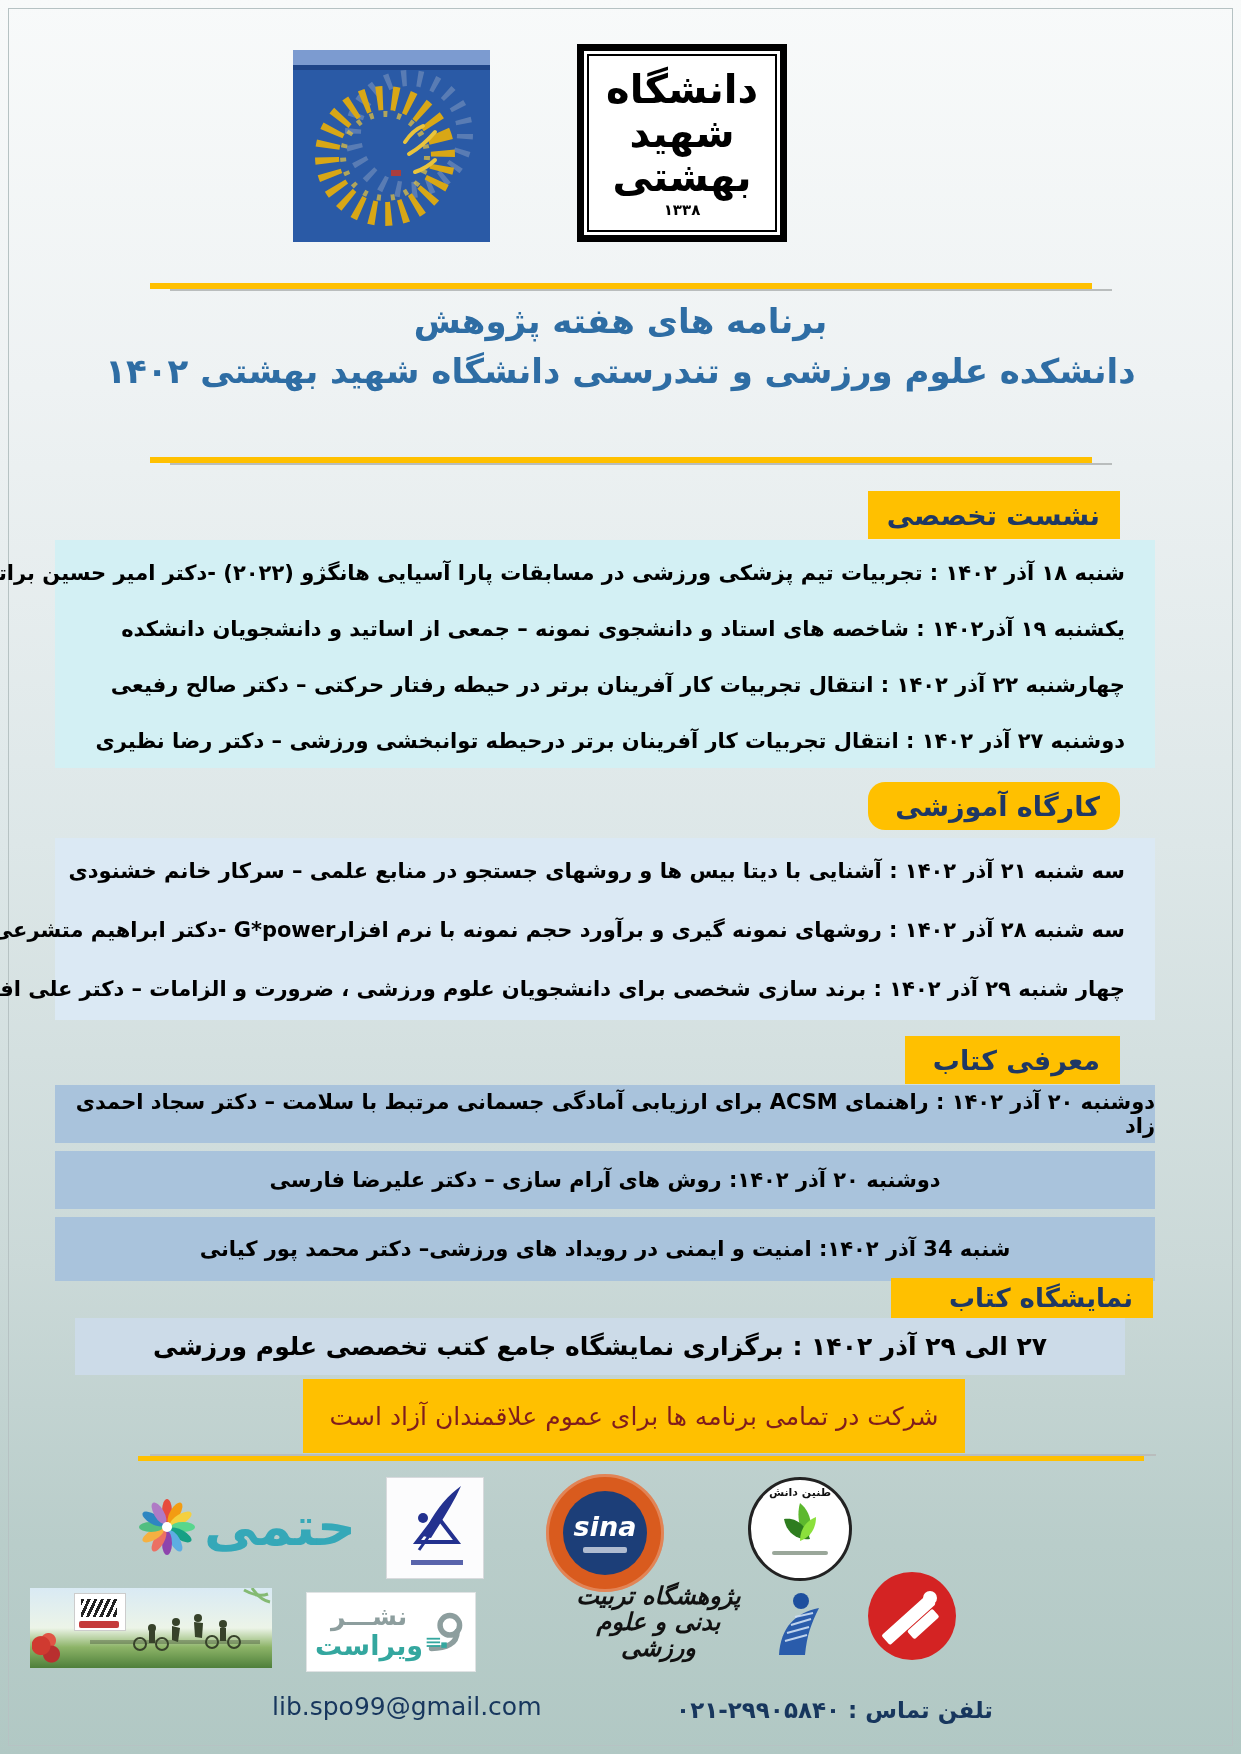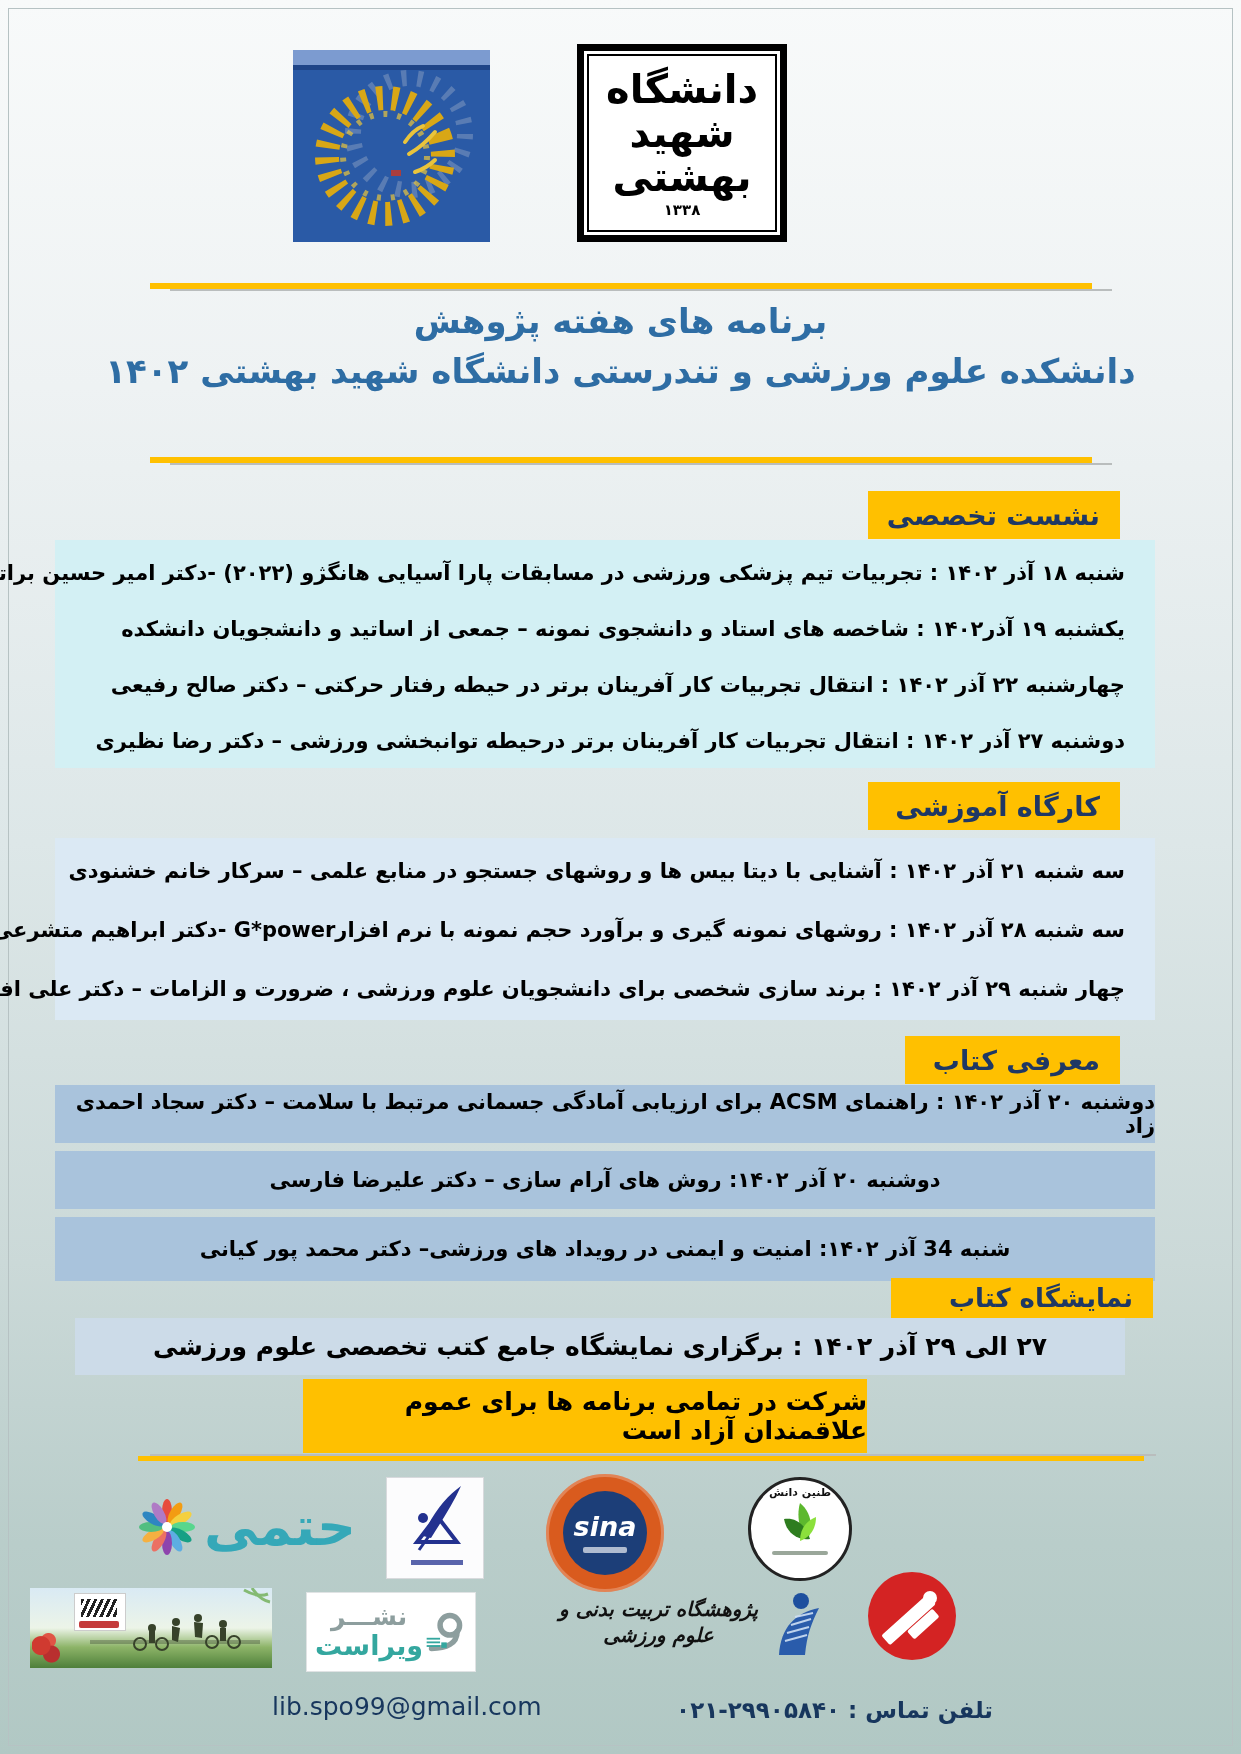--- a/index.html
+++ b/index.html
@@ -33,22 +33,22 @@
     display:flex;align-items:center;justify-content:flex-start;}
   
   .sec-box{position:absolute;left:55px;width:1100px;box-sizing:border-box;}
   .pline{display:block;text-align:right;padding-right:30px;padding-left:16px;
     font-weight:bold;color:#000;font-size:21px;white-space:nowrap;}
   .bar{position:absolute;left:55px;width:1100px;display:flex;align-items:center;justify-content:center;
     font-weight:bold;color:#000;font-size:21px;}
   .bar4{position:absolute;left:75px;width:1050px;display:flex;align-items:center;justify-content:center;
     font-weight:bold;color:#000;font-size:25px;}
 
-  .notice{position:absolute;left:303px;top:1379px;width:564px;height:74px;background:#FFC000;
-    display:flex;align-items:center;justify-content:center;color:#000000;font-weight:bold;font-size:25px;}
+  .notice{position:absolute;left:303px;top:1379px;width:662px;height:74px;background:#FFC000;
+    display:flex;align-items:center;justify-content:center;color:#7f1d1d;font-weight:normal;font-size:25px;}
 
   
   .p-hatmi{position:absolute;left:138px;top:1497px;display:flex;direction:ltr;align-items:center;gap:8px;}
   .hatmi-text{color:#35a8b8;font-weight:bold;font-size:54px;line-height:60px;letter-spacing:-1px;}
   .p-quill{position:absolute;left:386px;top:1477px;width:96px;height:100px;background:#fcfcfd;border:1px solid #d8dadd;}
   .p-sina{position:absolute;left:546px;top:1474px;width:118px;height:118px;border-radius:50%;background:#d95b1e;
     box-shadow:inset 0 0 0 3px rgba(255,255,255,.25);}
   .sina-inner{position:absolute;inset:17px;border-radius:50%;background:#1c3e78;display:flex;flex-direction:column;align-items:center;justify-content:center;}
   .sina-text{color:#fff;font-weight:bold;font-style:italic;font-size:27px;direction:ltr;line-height:28px;}
   .sina-bar{width:44px;height:6px;margin-top:6px;background:rgba(255,255,255,.65);border-radius:2px;}
@@ -65,21 +65,21 @@
   .photo-flower{position:absolute;left:2px;bottom:2px;width:30px;height:34px;background:
     radial-gradient(circle at 30% 40%,#d03a30 0 9px,transparent 10px),
     radial-gradient(circle at 65% 65%,#b92f2f 0 8px,transparent 9px),
     radial-gradient(circle at 55% 25%,#e05545 0 7px,transparent 8px);}
   .p-virast{position:absolute;left:306px;top:1592px;width:170px;height:80px;background:#fff;border:1px solid #e0e3e4;
     display:flex;direction:ltr;align-items:center;justify-content:space-between;box-sizing:border-box;padding:4px 8px;}
   .virast-words{text-align:center;}
   .virast-l1{color:#8d9e9e;font-weight:bold;font-size:25px;letter-spacing:8px;line-height:28px;}
   .virast-l2{color:#34a79f;font-weight:bold;font-size:27px;letter-spacing:2px;line-height:30px;}
   .p-inst{position:absolute;left:556px;top:1580px;width:276px;height:84px;display:flex;direction:ltr;align-items:center;gap:6px;}
-  .inst-text{width:205px;text-align:center;color:#111;font-weight:bold;font-style:italic;font-size:20px;line-height:26px;}
+  .inst-text{width:205px;text-align:center;color:#111;font-weight:bold;font-style:italic;font-size:24px;line-height:26px;}
   .p-bamdad{position:absolute;left:868px;top:1572px;display:flex;direction:ltr;align-items:center;gap:14px;}
   .bamdad-circle{position:relative;width:88px;height:88px;border-radius:50%;background:#d42323;overflow:hidden;}
   .bamdad-text{color:#d42323;font-weight:bold;font-size:40px;line-height:46px;}
 
   
   .f-email{position:absolute;left:272px;top:1692px;font-size:25px;color:#17365d;direction:ltr;}
   .f-phone{position:absolute;right:248px;top:1697px;font-size:23px;color:#17365d;font-weight:bold;}
   .f-phone .num{direction:ltr;unicode-bidi:embed;}
 </style>
 </head>
@@ -126,21 +126,21 @@
   </div>
 
   <div class="sec-header" style="top:491px;right:121px;width:252px;height:48px;">نشست تخصصی</div>
   <div class="sec-box" style="top:540px;height:228px;background:#d3f0f4;padding-top:5px;">
     <span class="pline" style="line-height:56px;">شنبه ۱۸ آذر ۱۴۰۲ : تجربیات تیم پزشکی ورزشی در مسابقات پارا آسیایی هانگژو (۲۰۲۲) -دکتر امیر حسین براتی</span>
     <span class="pline" style="line-height:56px;">یکشنبه ۱۹ آذر۱۴۰۲ : شاخصه های استاد و دانشجوی نمونه – جمعی از اساتید  و دانشجویان دانشکده</span>
     <span class="pline" style="line-height:56px;">چهارشنبه ۲۲ آذر ۱۴۰۲ :  انتقال تجربیات کار آفرینان برتر در حیطه رفتار حرکتی – دکتر صالح رفیعی</span>
     <span class="pline" style="line-height:56px;">دوشنبه ۲۷ آذر ۱۴۰۲ : انتقال تجربیات کار آفرینان برتر درحیطه توانبخشی ورزشی – دکتر رضا نظیری</span>
   </div>
 
-  <div class="sec-header" style="top:782px;right:121px;width:252px;height:48px;">کارگاه آموزشی</div>
+  <div class="sec-header" style="top:782px;right:121px;width:252px;height:48px;border-radius:17px;">کارگاه آموزشی</div>
   <div class="sec-box" style="top:838px;height:182px;background:#dbe9f4;padding-top:4px;">
     <span class="pline" style="line-height:59px;">سه شنبه ۲۱ آذر ۱۴۰۲ : آشنایی با دیتا بیس ها و روشهای جستجو در منابع علمی – سرکار خانم خشنودی</span>
     <span class="pline" style="line-height:59px;">سه شنبه ۲۸ آذر ۱۴۰۲ : روشهای نمونه گیری و برآورد حجم نمونه با نرم افزارG*power -دکتر ابراهیم متشرعی</span>
     <span class="pline" style="line-height:59px;">چهار شنبه ۲۹ آذر ۱۴۰۲ :  برند سازی شخصی برای دانشجویان علوم ورزشی ، ضرورت و الزامات – دکتر علی افروزه</span>
   </div>
 
   <div class="sec-header" style="top:1036px;right:121px;width:215px;height:48px;">معرفی  کتاب</div>
   <div class="bar" style="top:1085px;height:58px;background:#a9c3dc;">دوشنبه ۲۰ آذر ۱۴۰۲ : راهنمای ACSM  برای ارزیابی آمادگی جسمانی مرتبط با سلامت – دکتر سجاد احمدی زاد</div>
   <div class="bar" style="top:1151px;height:58px;background:#a9c3dc;">دوشنبه ۲۰ آذر ۱۴۰۲:  روش های آرام سازی –  دکتر علیرضا فارسی</div>
   <div class="bar" style="top:1217px;height:64px;background:#a9c3dc;">شنبه 34 آذر ۱۴۰۲:  امنیت و ایمنی در رویداد های ورزشی– دکتر محمد پور کیانی</div>

